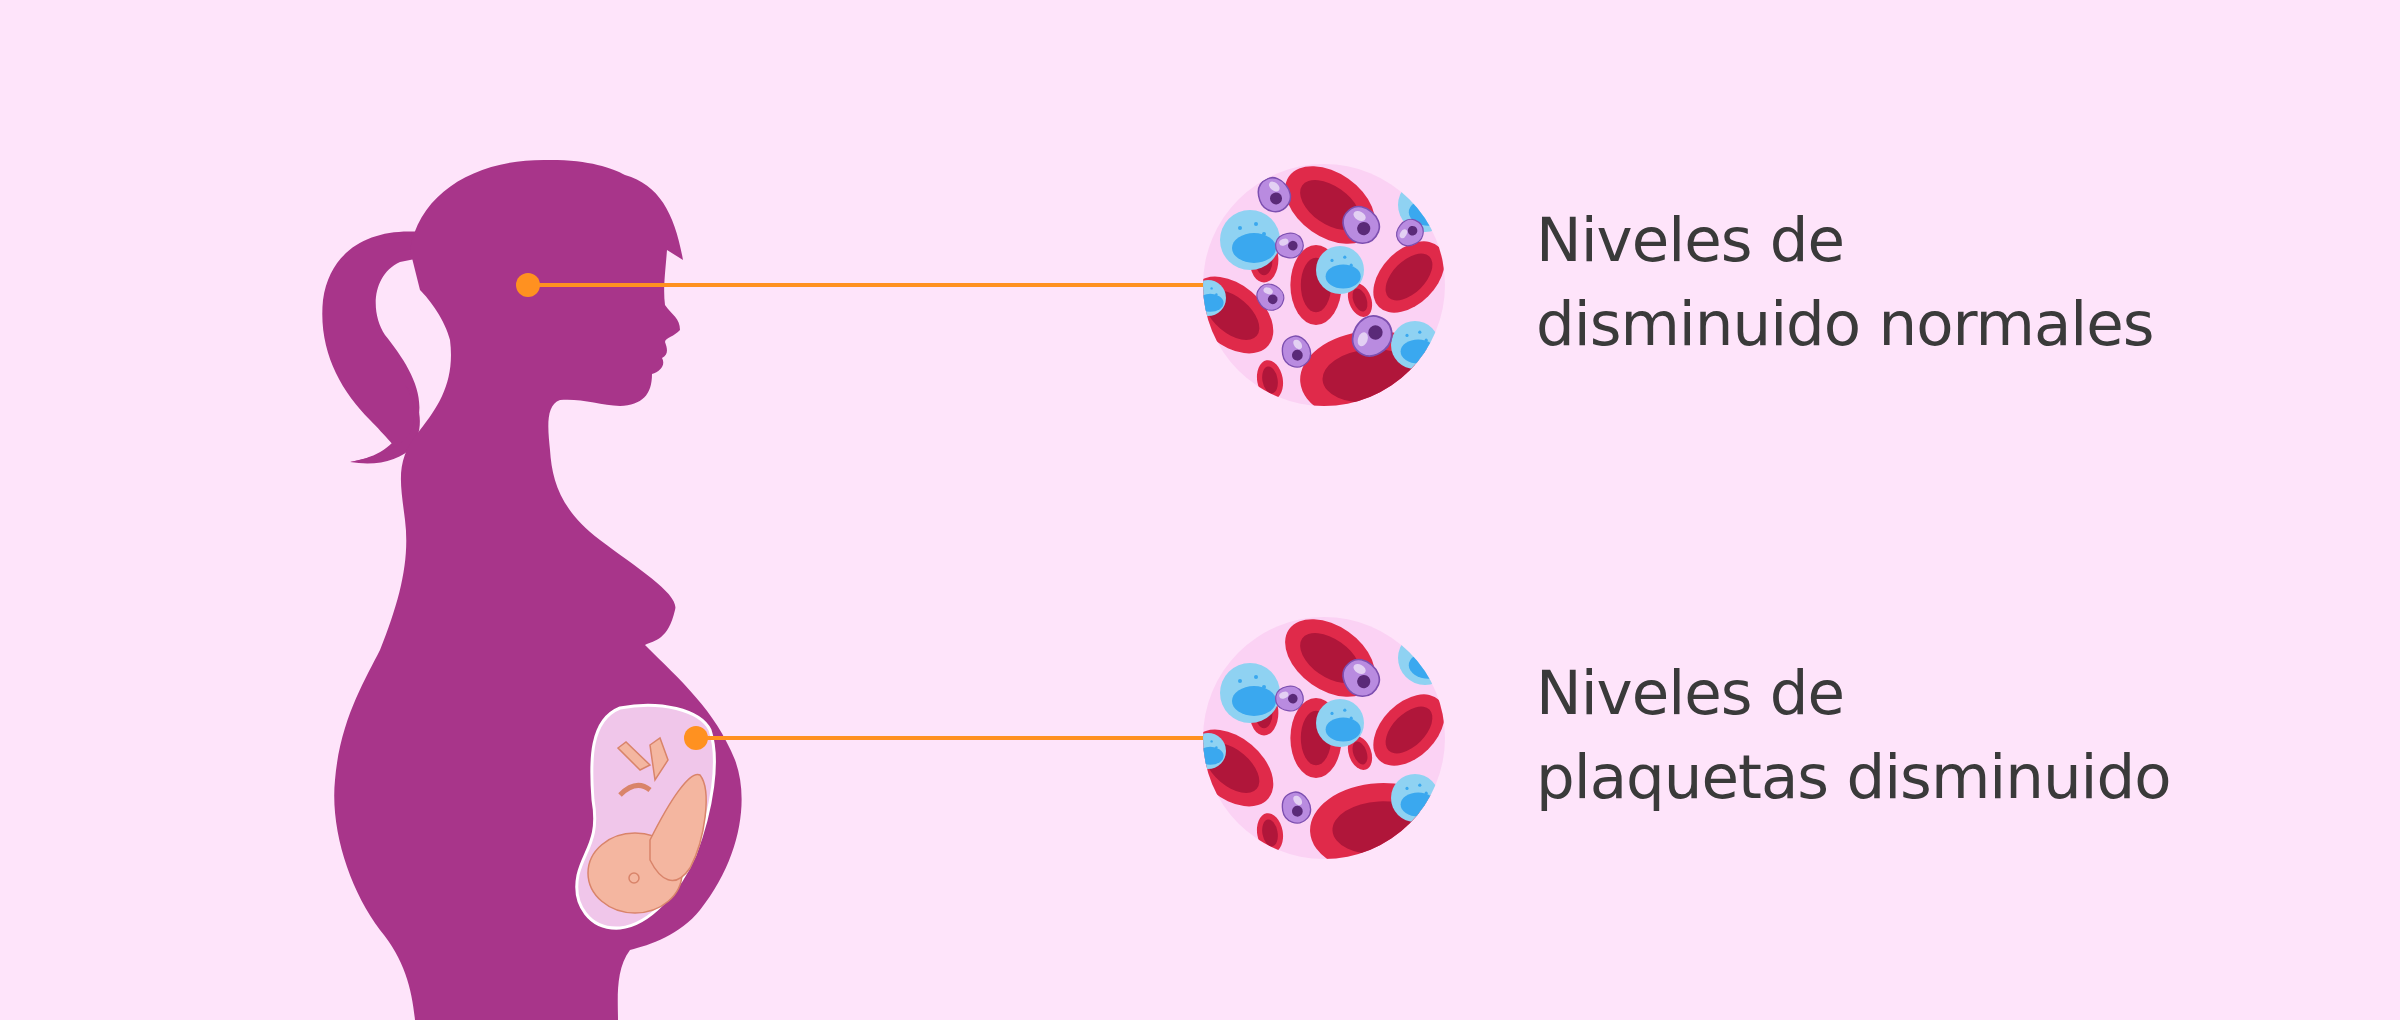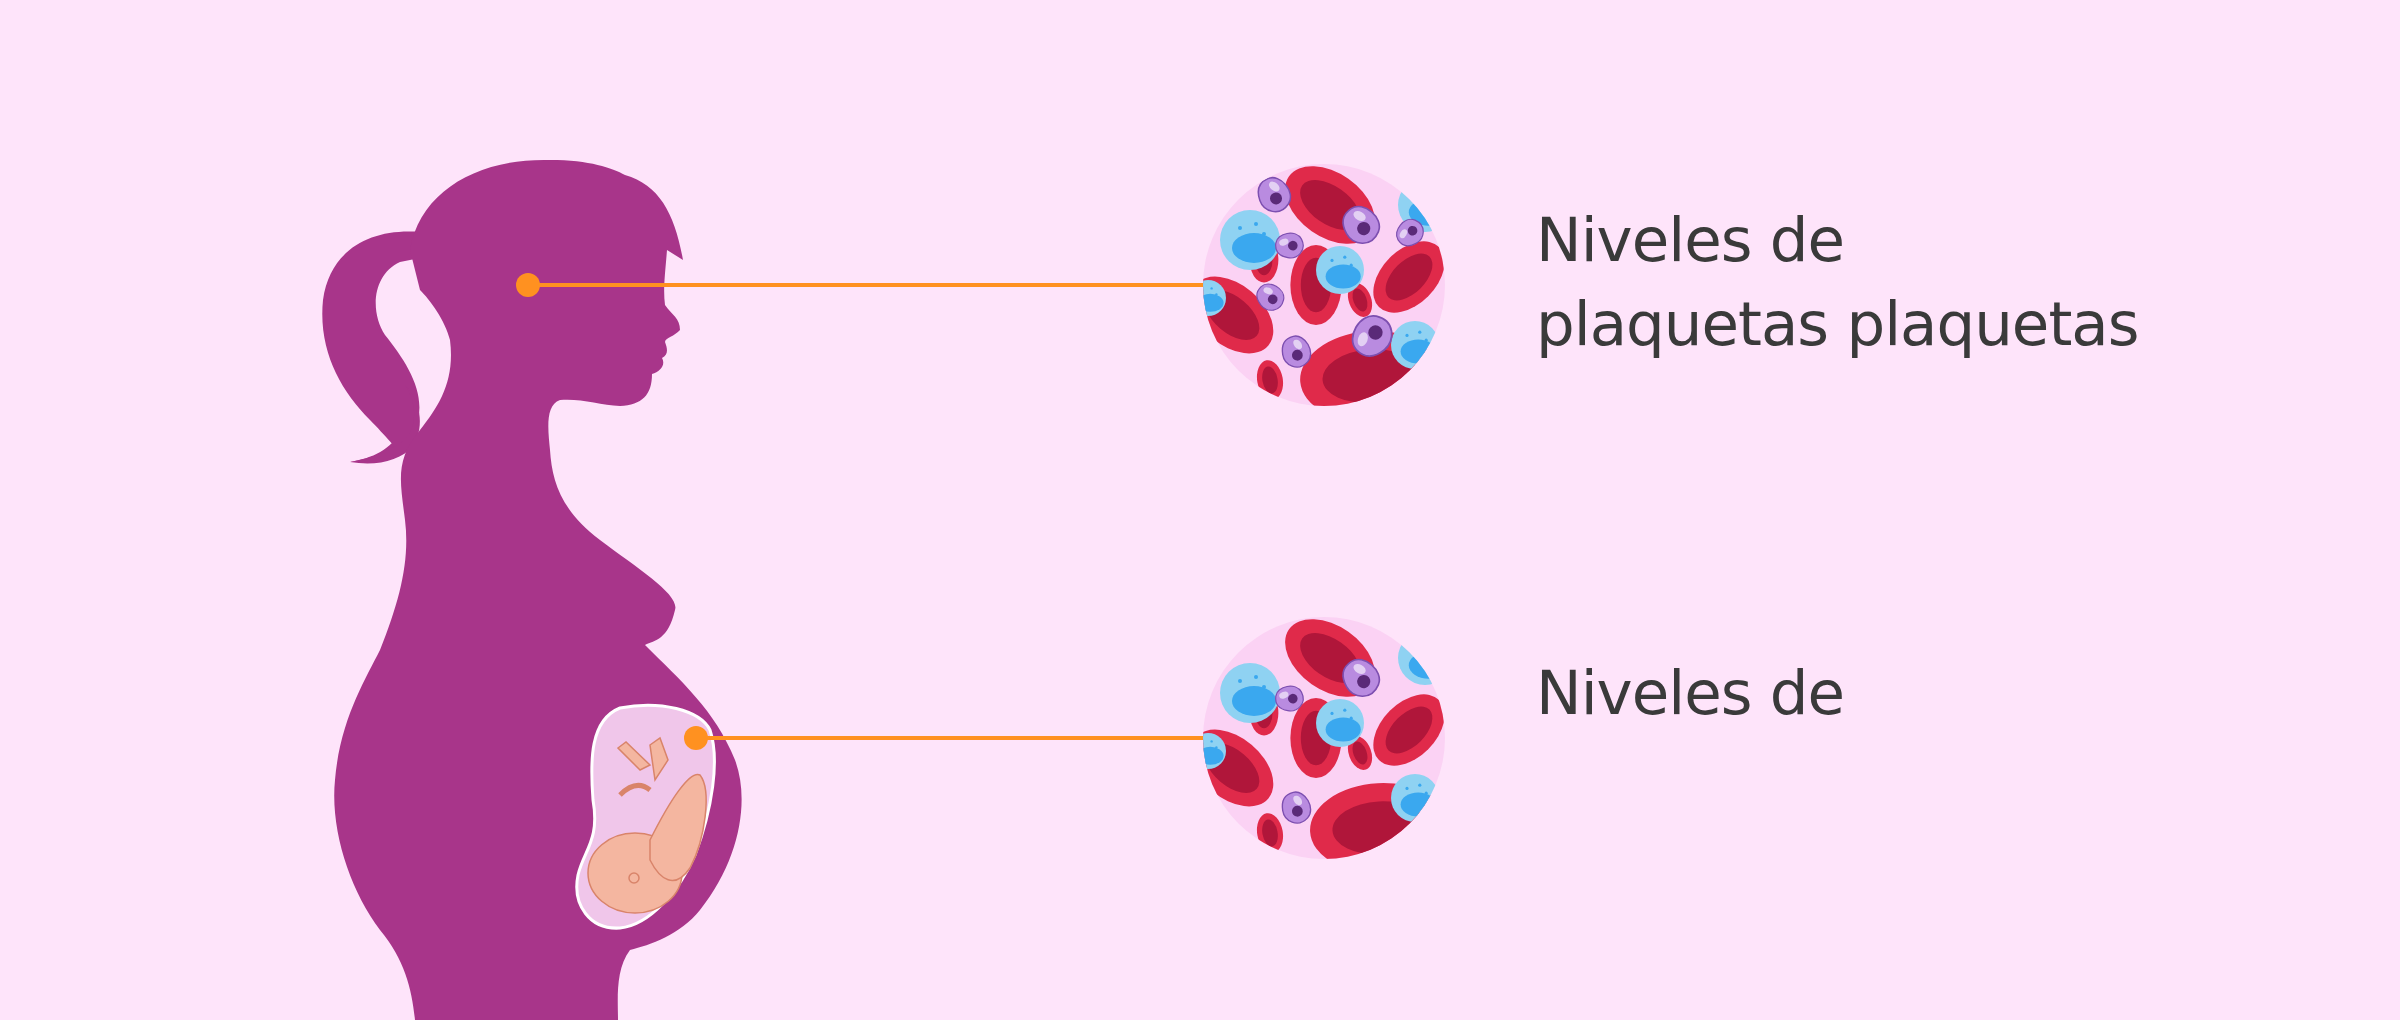--- a/index.html
+++ b/index.html
@@ -138,18 +138,19 @@
       <use href="#wbc" transform="translate(1208,751) scale(0.6)"></use>
       <use href="#plt" transform="translate(1290,698) rotate(-20) scale(0.8)"></use>
       <use href="#plt" transform="translate(1362,678) rotate(30) scale(1.1)"></use>
       <use href="#plt" transform="translate(1297,808) rotate(50) scale(0.9)"></use>
     </g>
   </g>
 </svg>
 
 <div class="label label-1">
   <span>Niveles de</span>
-  <span>plaquetas plaquetas</span>
+  <span>disminuido normales</span>
 </div>
 
 <div class="label label-2">
   <span>Niveles de</span>
+  <span>plaquetas disminuido</span>
 </div>
 
 </body></html>

